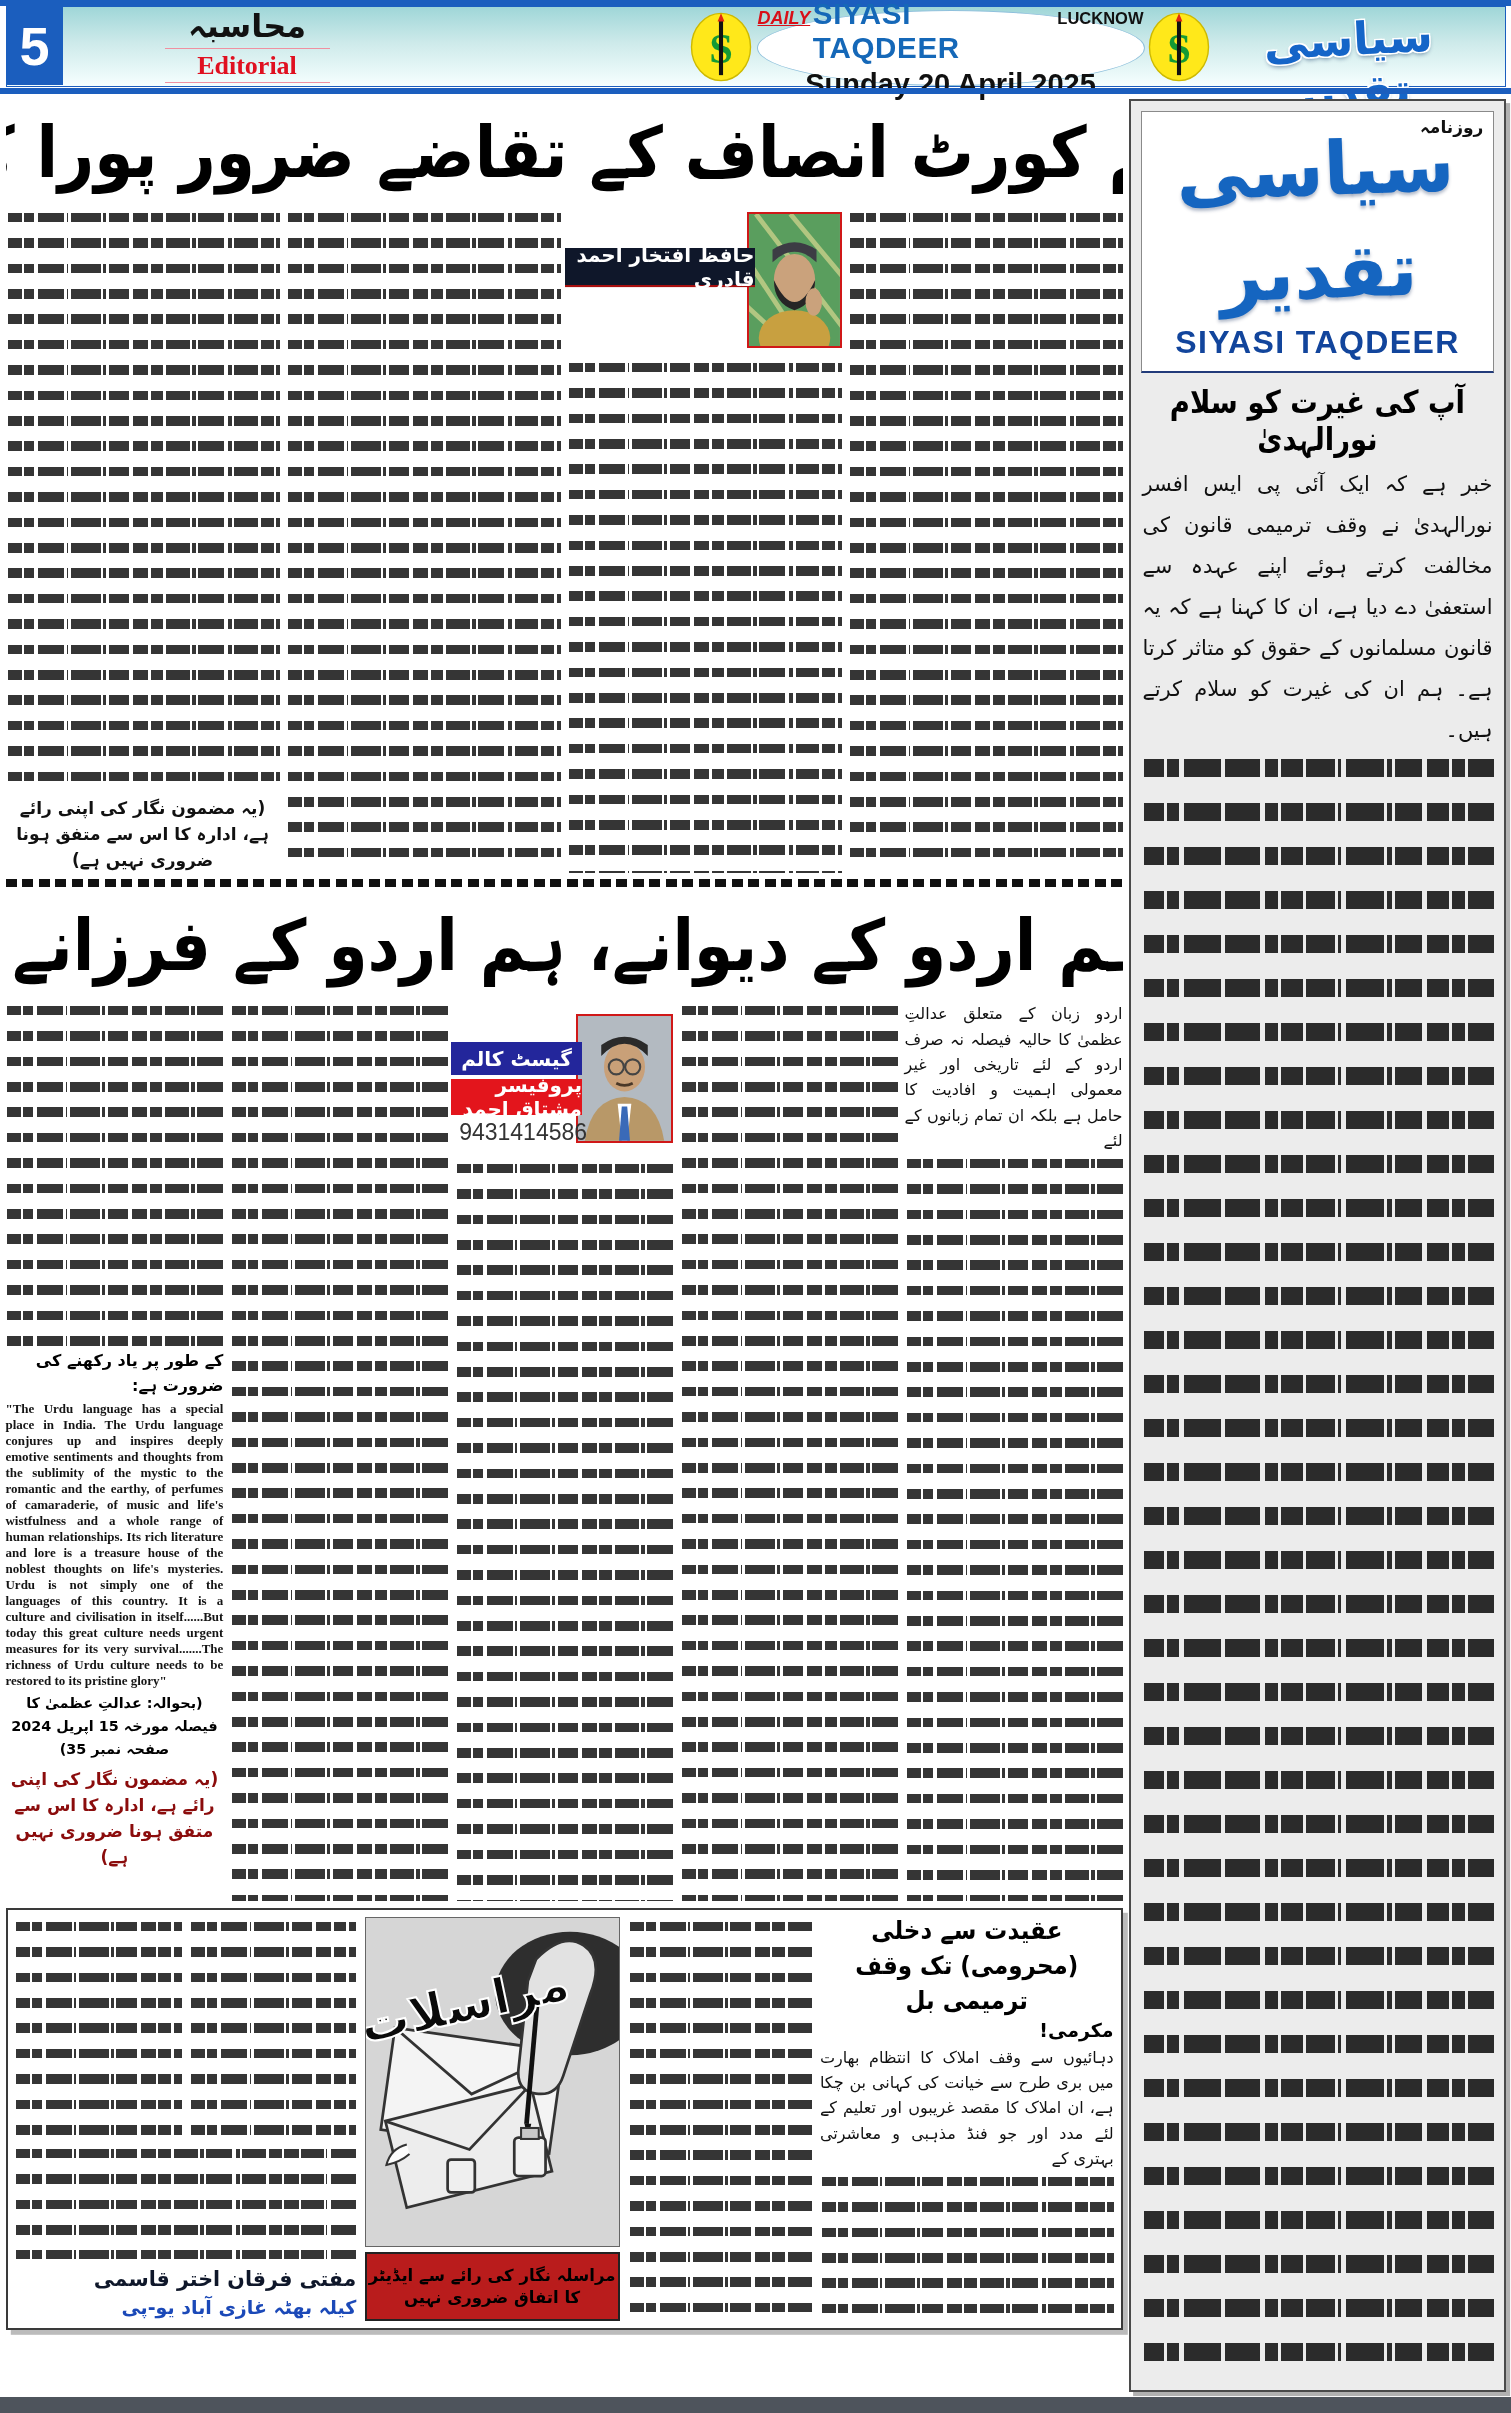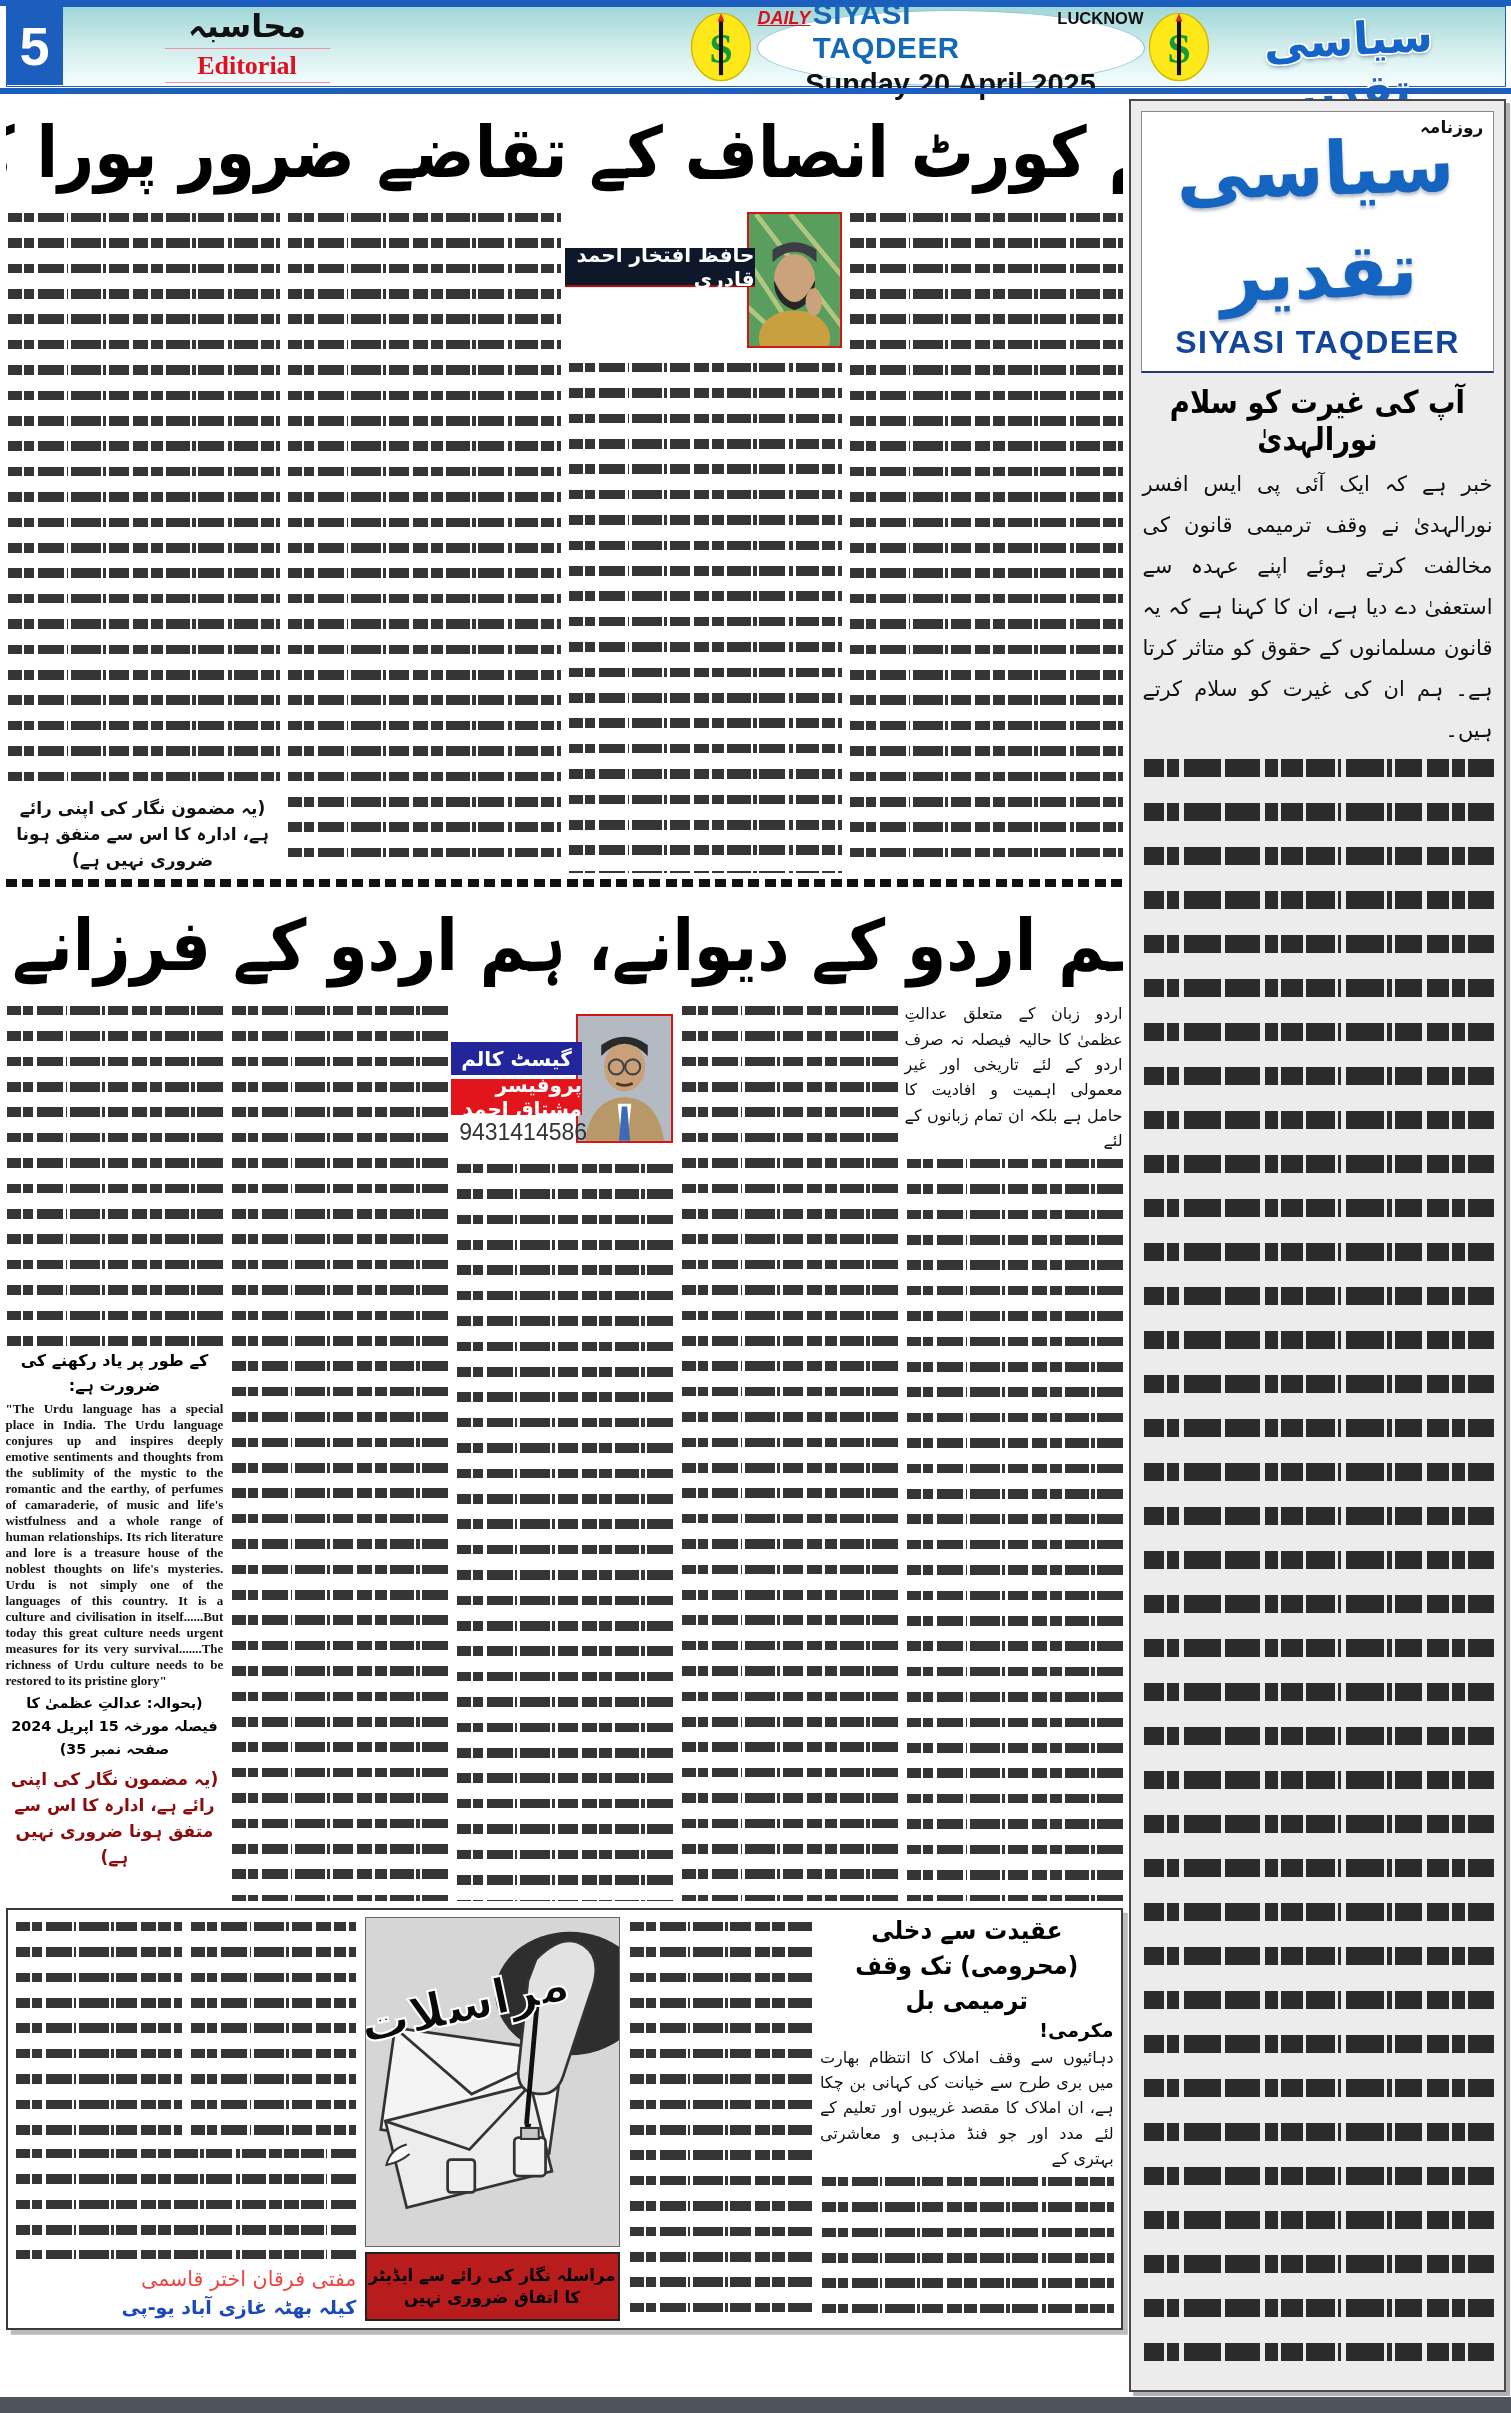--- a/index.html
+++ b/index.html
@@ -63,32 +63,32 @@
   #photo2{right:0;top:12.4px;width:93px;height:125px;background:#aeb6bd;}
   .banner{position:absolute;display:flex;align-items:center;justify-content:center;color:#fff;
           font-weight:bold;direction:rtl;font-size:20px;}
   #auth1Banner{left:-2.7px;right:87px;top:40px;height:37px;background:#0f172a;box-shadow:0 2.1px 0 #a80f0f;}
   #auth2Block{height:154px;}
   #auth2Blue{left:-4.1px;right:91px;top:41px;height:33px;background:#23269b;}
   #auth2Red{left:-4.1px;right:91px;top:78px;height:36px;background:#e3151c;}
   #auth2Phone{position:absolute;left:4.1px;right:103px;top:118px;text-align:center;
           font-size:23px;color:#333;font-family:"Liberation Sans",sans-serif;}
   
-  #quoteIntro{font-size:16px;line-height:25px;direction:rtl;text-align:center;font-weight:bold;}
+  #quoteIntro{font-size:16px;line-height:25px;direction:rtl;text-align:right;font-weight:bold;}
   #englishQuote{font-family:"Liberation Serif",serif;font-size:13px;line-height:16px;
           font-weight:600;text-align:justify;color:#151515;padding:2.7px 0;}
   #quoteCitation{font-size:14.4px;font-weight:bold;direction:rtl;text-align:center;line-height:23px;}
   
   #lettersBox{height:422px;margin-top:6.9px;border:2.1px solid #3a3a3a;box-shadow:4.8px 4.8px 0 rgba(60,60,60,.35);
           background:#fff;padding:6.9px;box-sizing:border-box;display:flex;gap:8.2px;}
   #letLeft{width:342px;display:flex;flex-direction:column;}
   #letLeftCols{height:227px;display:flex;gap:6.9px;}
   #letLeftWide{height:89px;}
   #letSig{padding-top:6.9px;direction:rtl;text-align:right;}
-  #letSigName{color:#ef4444;font-weight:normal;font-size:20.6px;line-height:27.5px;}
+  #letSigName{color:#0f172a;font-weight:bold;font-size:20.6px;line-height:27.5px;}
   #letSigAddr{color:#1b49b8;font-weight:bold;font-size:19px;line-height:27.5px;}
   #letArt{width:255px;display:flex;flex-direction:column;gap:5.5px;}
   #letArtImg{height:328px;border:0.7px solid #666;background:linear-gradient(135deg,#c9c9c9,#efefef 60%,#d8d8d8);}
   #letCaption{border:2.1px solid #222;background:#b91c1c;font-weight:bold;font-size:16.5px;direction:rtl;
           text-align:center;display:flex;align-items:center;justify-content:center;flex:1;line-height:22px;}
   #letMidCol{width:184px;display:flex;flex-direction:column;}
   #letRightCol{flex:1;display:flex;flex-direction:column;}
   #letHeadline{font-size:23px;font-weight:bold;direction:rtl;text-align:center;line-height:32px;
           transform:scaleY(1.1);margin-bottom:4.1px;}
   #letSalutation{font-size:19px;font-weight:bold;direction:rtl;line-height:27.5px;}

